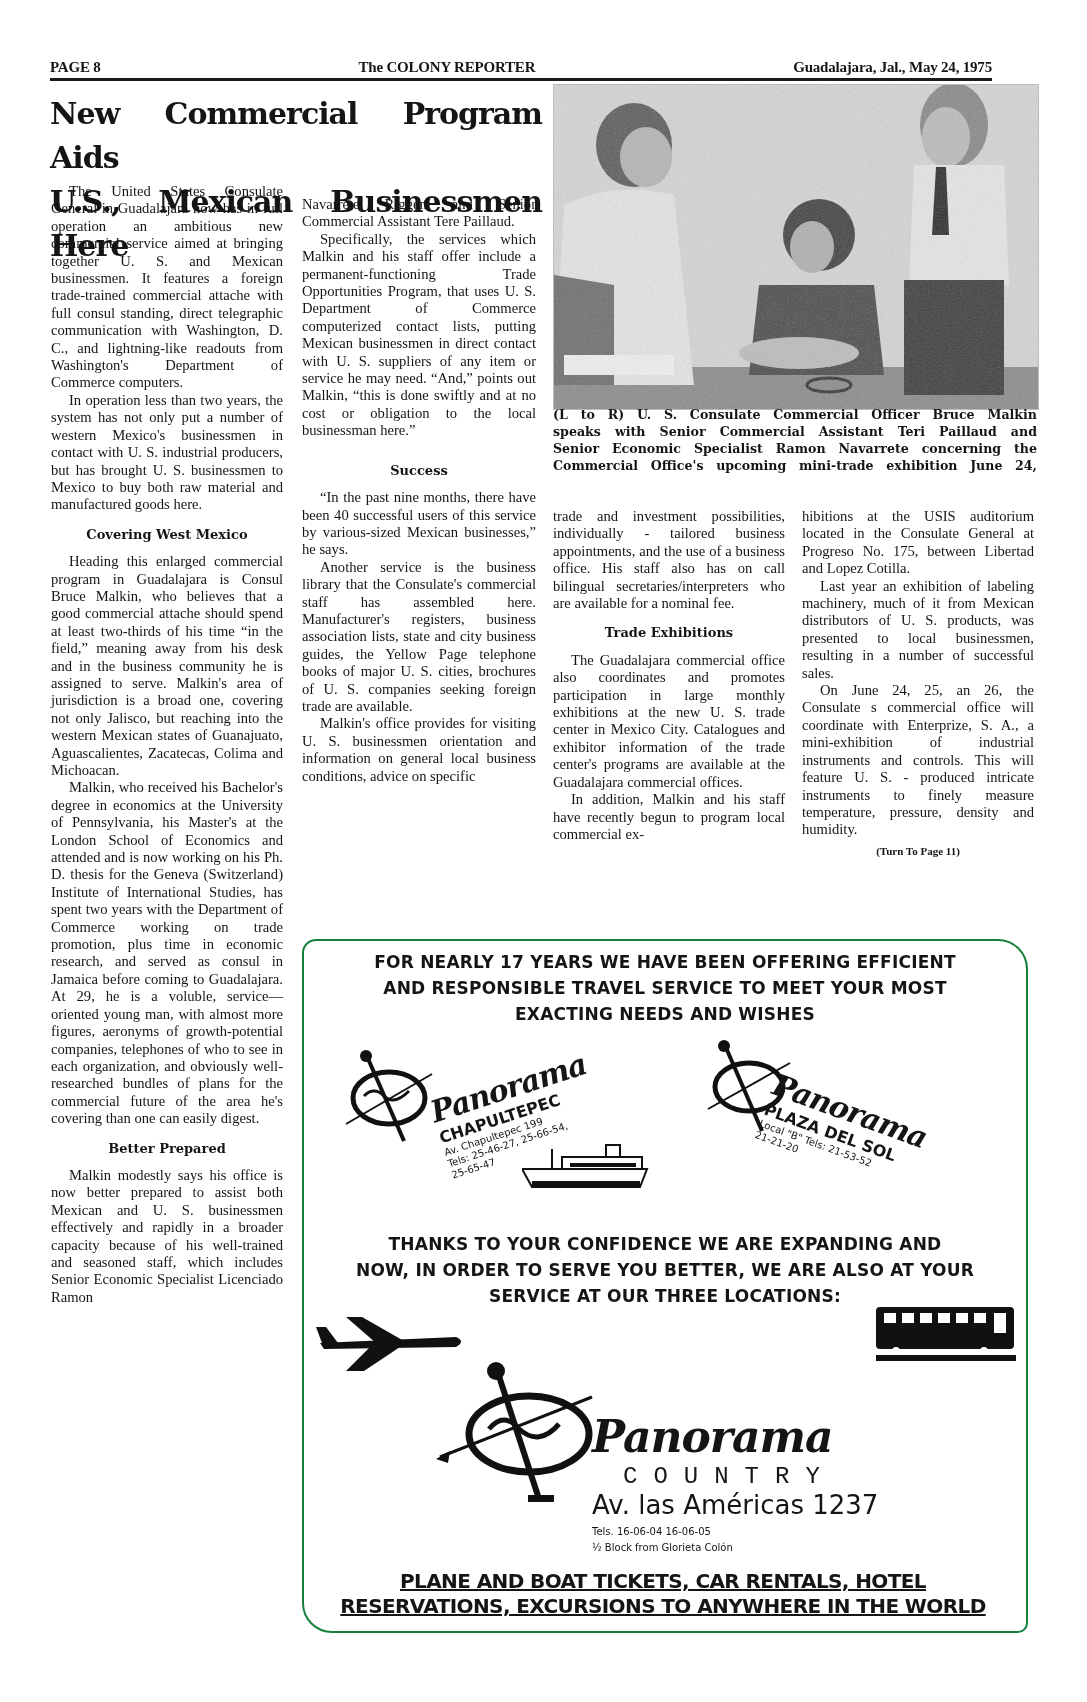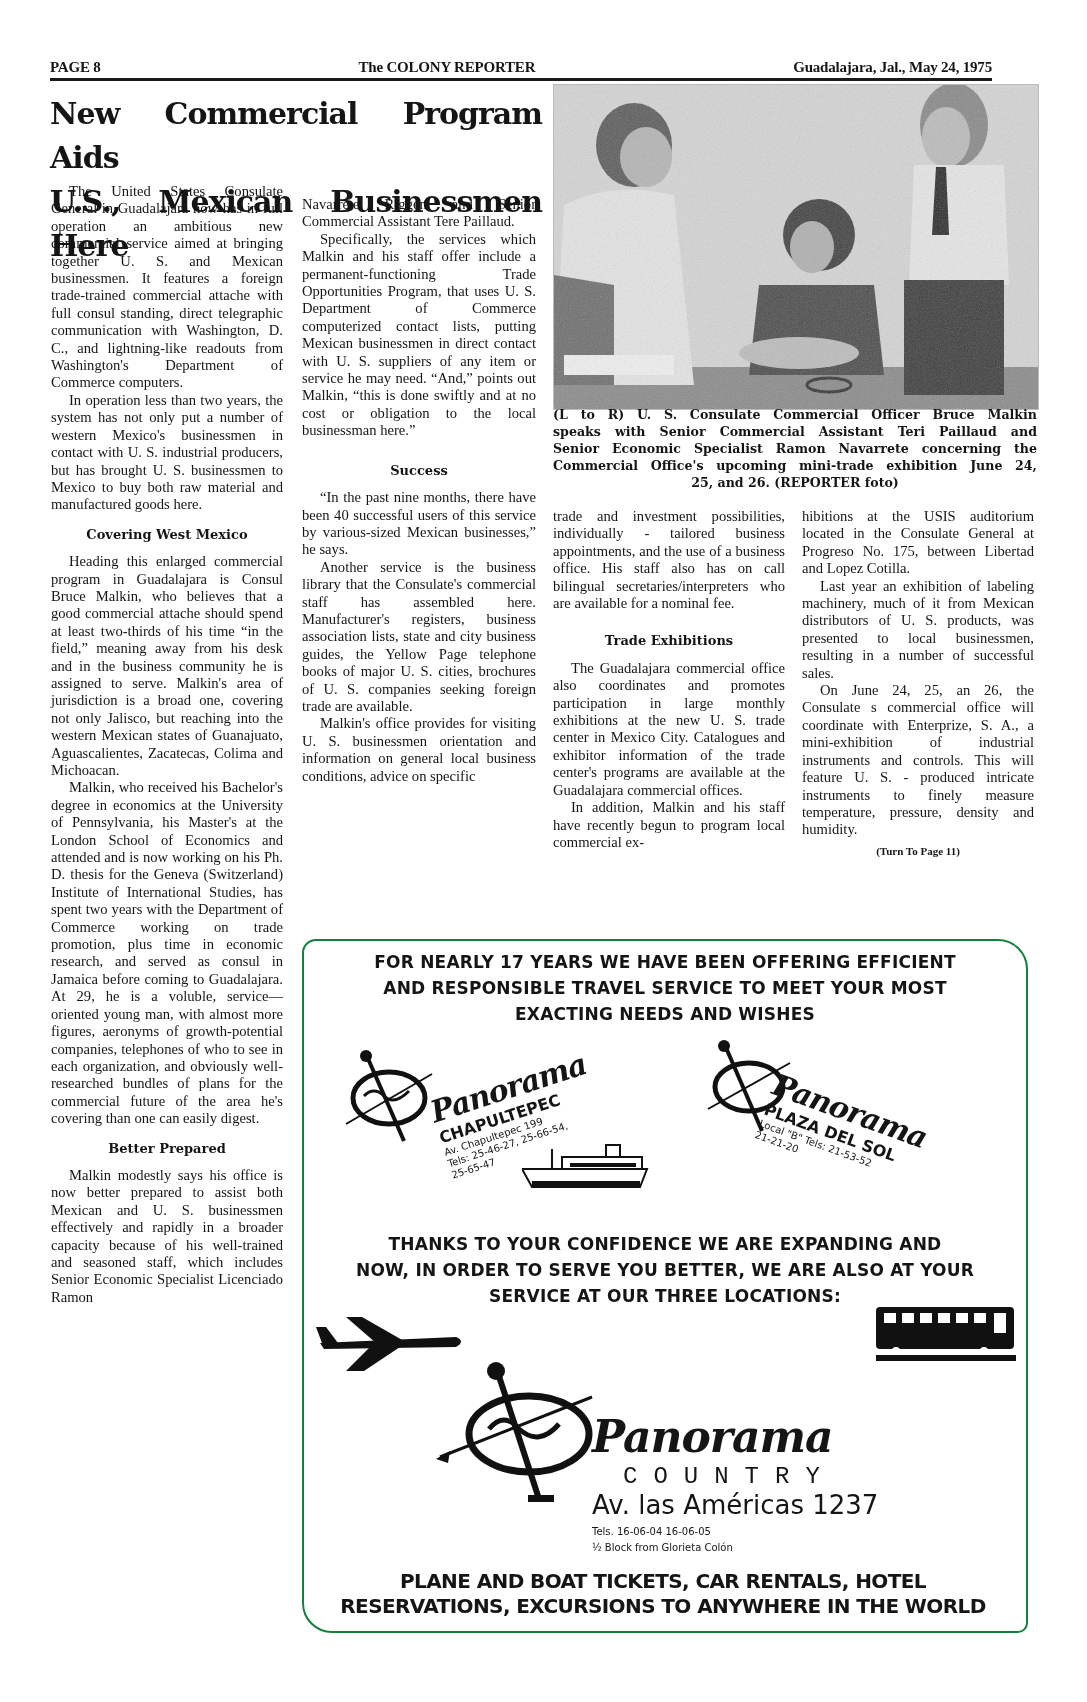--- a/index.html
+++ b/index.html
@@ -27,21 +27,21 @@
   .logo .script { font-family: "DejaVu Serif", serif; font-style: italic; font-weight: bold; font-size: 30px; letter-spacing: -1px; }
   .logo .sub { font-family: "DejaVu Sans", sans-serif; font-weight: bold; font-size: 16px; }
   .logo .det { font-family: "DejaVu Sans", sans-serif; font-size: 10px; line-height: 12px; }
   .rot1 { transform: rotate(-18deg); transform-origin: left top; }
   .rot2 { transform: rotate(20deg); transform-origin: left top; }
   .country .script { font-size: 44px; }
   .country .word { font-family: Liberation Mono, monospace; font-size: 24px; letter-spacing: 16px; display: block; line-height: 30px; margin-left: 31px; }
   .country .addr { font-family: "DejaVu Sans", sans-serif; font-size: 26px; display: block; line-height: 26px; }
   .country .small { font-family: "DejaVu Sans", sans-serif; font-size: 10px; display: block; line-height: 16px; }
   .ad-foot { position: absolute; left: -6px; width: 730px; bottom: 12px; text-align: center; font-family: "DejaVu Sans", sans-serif; font-weight: bold; font-size: 20px; line-height: 25px; letter-spacing: -0.6px; }
-  .ad-foot span { display: block; }
+  .ad-foot span { display: block; text-decoration: underline; }
   svg { display: block; }
 </style>
 </head>
 <body>
 
 <div class="masthead">
   <span>PAGE 8</span>
   <span>The COLONY REPORTER</span>
   <span>Guadalajara, Jal., May 24, 1975</span>
 </div>
@@ -104,26 +104,25 @@
     <rect x="350" y="195" width="100" height="115" fill="#3b3b3b"></rect>
     <rect width="484" height="324" filter="url(#grain)"></rect>
   </svg>
 </div>
 
 <p class="caption">
   <span style="text-align-last:justify">(L to R) U. S. Consulate Commercial Officer Bruce Malkin</span>
   <span style="text-align-last:justify">speaks with Senior Commercial Assistant Teri Paillaud and</span>
   <span style="text-align-last:justify">Senior Economic Specialist Ramon Navarrete concerning the</span>
   <span style="text-align-last:justify">Commercial Office's upcoming mini-trade exhibition June 24,</span>
-  <span class="last">25, and 26. (REPORTER foto)</span>
 </p>
 
 <div class="col col3">
   <p style="text-indent:0">trade and investment possibilities, individually - tailored business appointments, and the use of a business office. His staff also has on call bilingual secretaries/interpreters who are available for a nominal fee.</p>
-  <h4 style="margin-top:20px">Trade Exhibitions</h4>
+  <h4 style="margin-top:12px">Trade Exhibitions</h4>
   <p>The Guadalajara commercial office also coordinates and promotes participation in large monthly exhibitions at the new U. S. trade center in Mexico City. Catalogues and exhibitor information of the trade center's programs are available at the Guadalajara commercial offices.</p>
   <p>In addition, Malkin and his staff have recently begun to program local commercial ex-</p>
 </div>
 
 <div class="col col4">
   <p style="text-indent:0">hibitions at the USIS auditorium located in the Consulate General at Progreso No. 175, between Libertad and Lopez Cotilla.</p>
   <p>Last year an exhibition of labeling machinery, much of it from Mexican distributors of U. S. products, was presented to local businessmen, resulting in a number of successful sales.</p>
   <p>On June 24, 25, an 26, the Consulate s commercial office will coordinate with Enterprize, S. A., a mini-exhibition of industrial instruments and controls. This will feature U. S. - produced intricate instruments to finely measure temperature, pressure, density and humidity.</p>
   <p class="turn">(Turn To Page 11)</p>
 </div>

